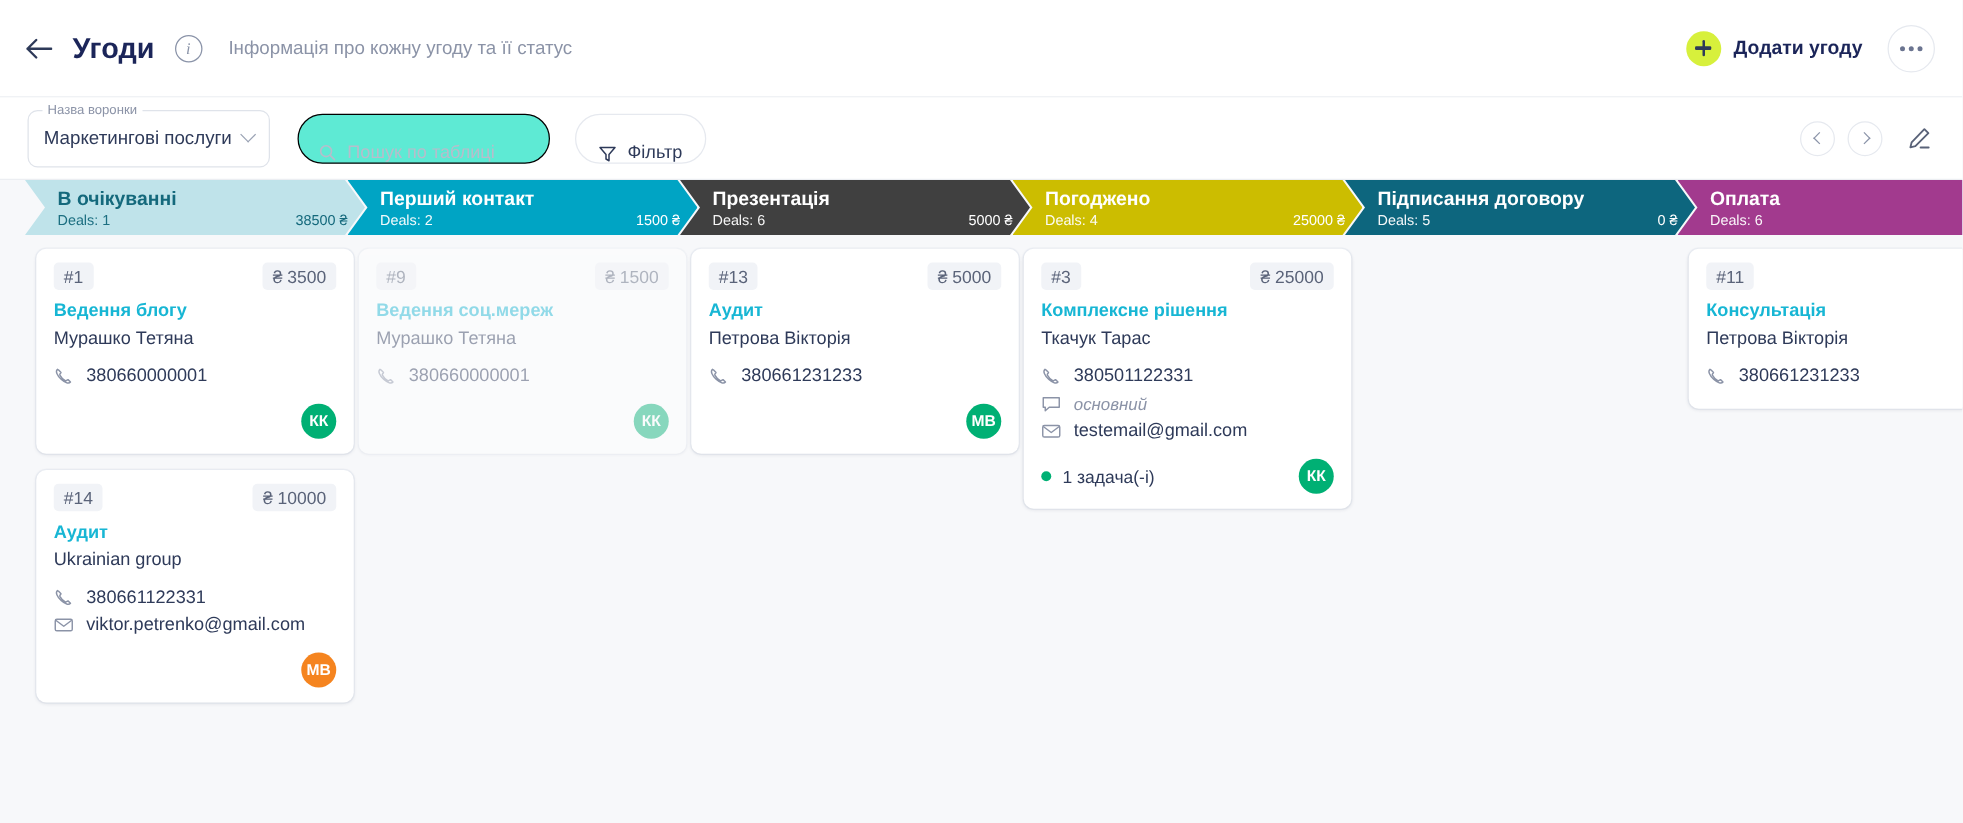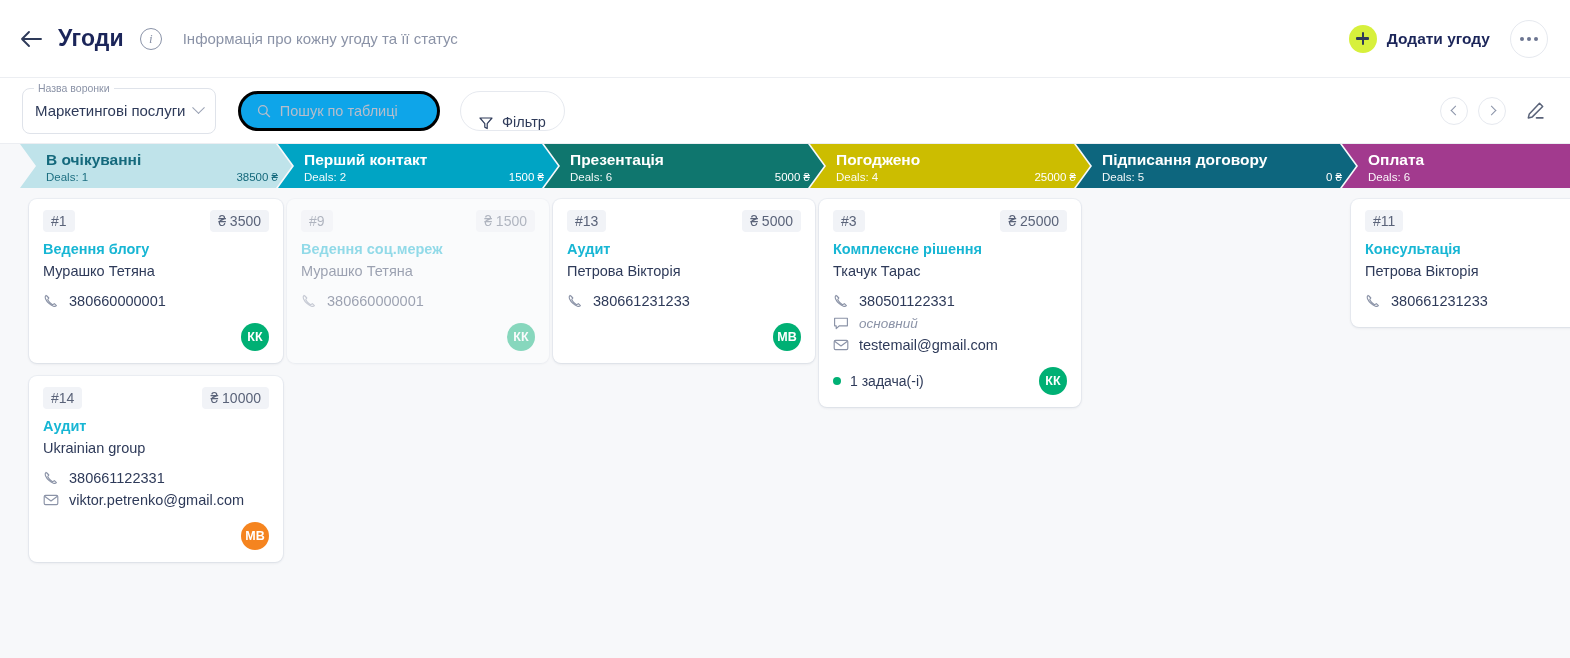--- a/index.html
+++ b/index.html
@@ -110,24 +110,24 @@
   }
   .chev-down {
     width: 9px; height: 9px;
     border-right: 1.6px solid #9aa2b4; border-bottom: 1.6px solid #9aa2b4;
     transform: rotate(45deg) translate(-2px,-2px);
     flex: 0 0 auto;
   }
   .search-box {
     margin-left: 22px;
     width: 202px; height: 40px;
-    border: 3px solid #000000; border-radius: 22px;
-    display: flex; align-items: center; gap: 9px;
+    border: 1px solid #000000; border-radius: 22px;
+    display: flex; align-items: flex-end; gap: 9px;
     padding: 0 16px;
-    background: #0ea5e9;
+    background: #5eead4;
   }
   .search-input {
     border: none; outline: none; background: transparent;
     font-size: 14.5px; color: #2e3a59;
     font-family: "Liberation Sans", sans-serif;
     width: 100%;
   }
   .search-input::placeholder { color: #b7bdcb; }
   .filter-btn {
     margin-left: 20px;
@@ -332,21 +332,21 @@
           <span class="stage-amount">38500 ₴</span>
         </div>
       </div>
       <div class="stage" style="background: rgb(0, 164, 196); color: rgb(255, 255, 255); width: 280px; margin-left: -14px; z-index: 29;">
         <div class="stage-name">Перший контакт</div>
         <div class="stage-sub">
           <span class="stage-deals">Deals: 2</span>
           <span class="stage-amount">1500 ₴</span>
         </div>
       </div>
-      <div class="stage" style="background: #0f766e; color: rgb(255, 255, 255); width: 280px; margin-left: -14px; z-index: 28;">
+      <div class="stage" style="background: #404040; color: rgb(255, 255, 255); width: 280px; margin-left: -14px; z-index: 28;">
         <div class="stage-name">Презентація</div>
         <div class="stage-sub">
           <span class="stage-deals">Deals: 6</span>
           <span class="stage-amount">5000 ₴</span>
         </div>
       </div>
       <div class="stage" style="background: rgb(204, 189, 0); color: rgb(255, 255, 255); width: 280px; margin-left: -14px; z-index: 27;">
         <div class="stage-name">Погоджено</div>
         <div class="stage-sub">
           <span class="stage-deals">Deals: 4</span>

